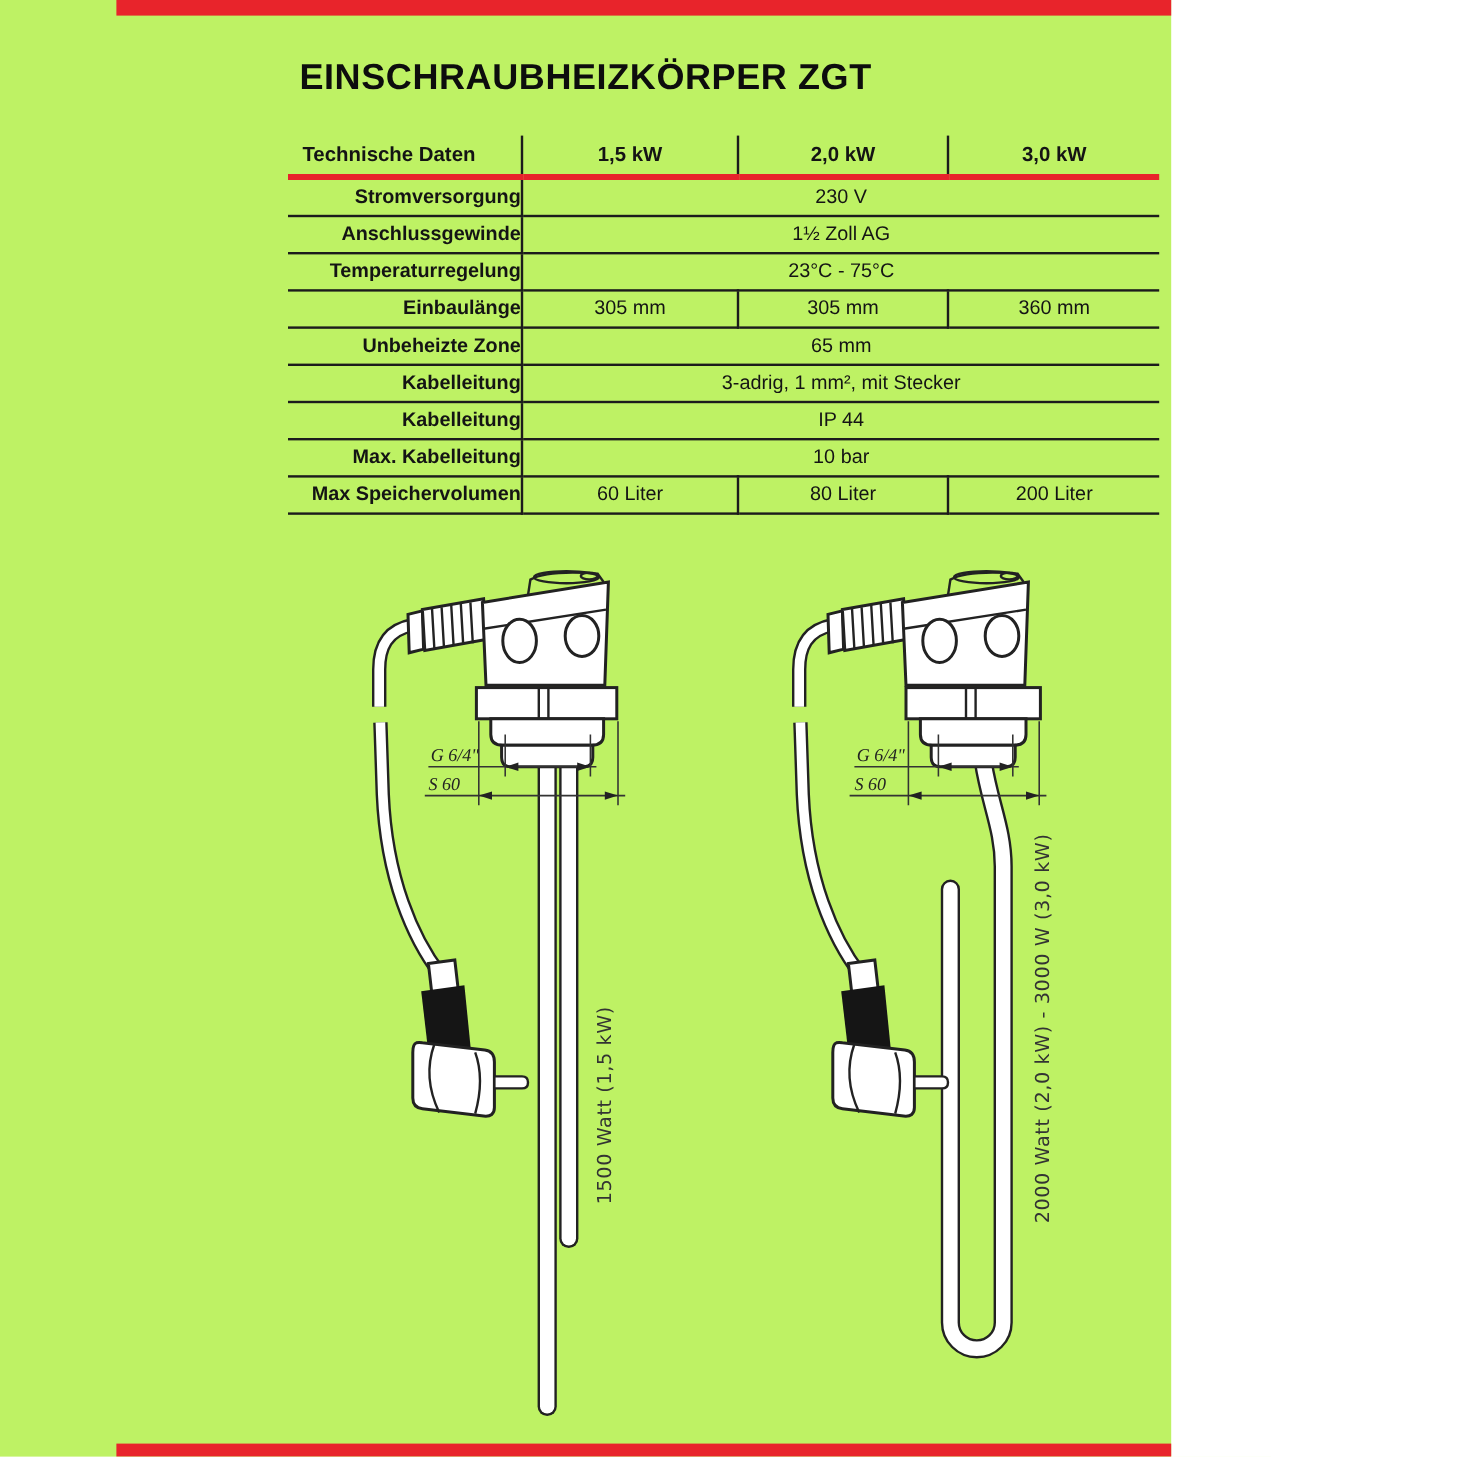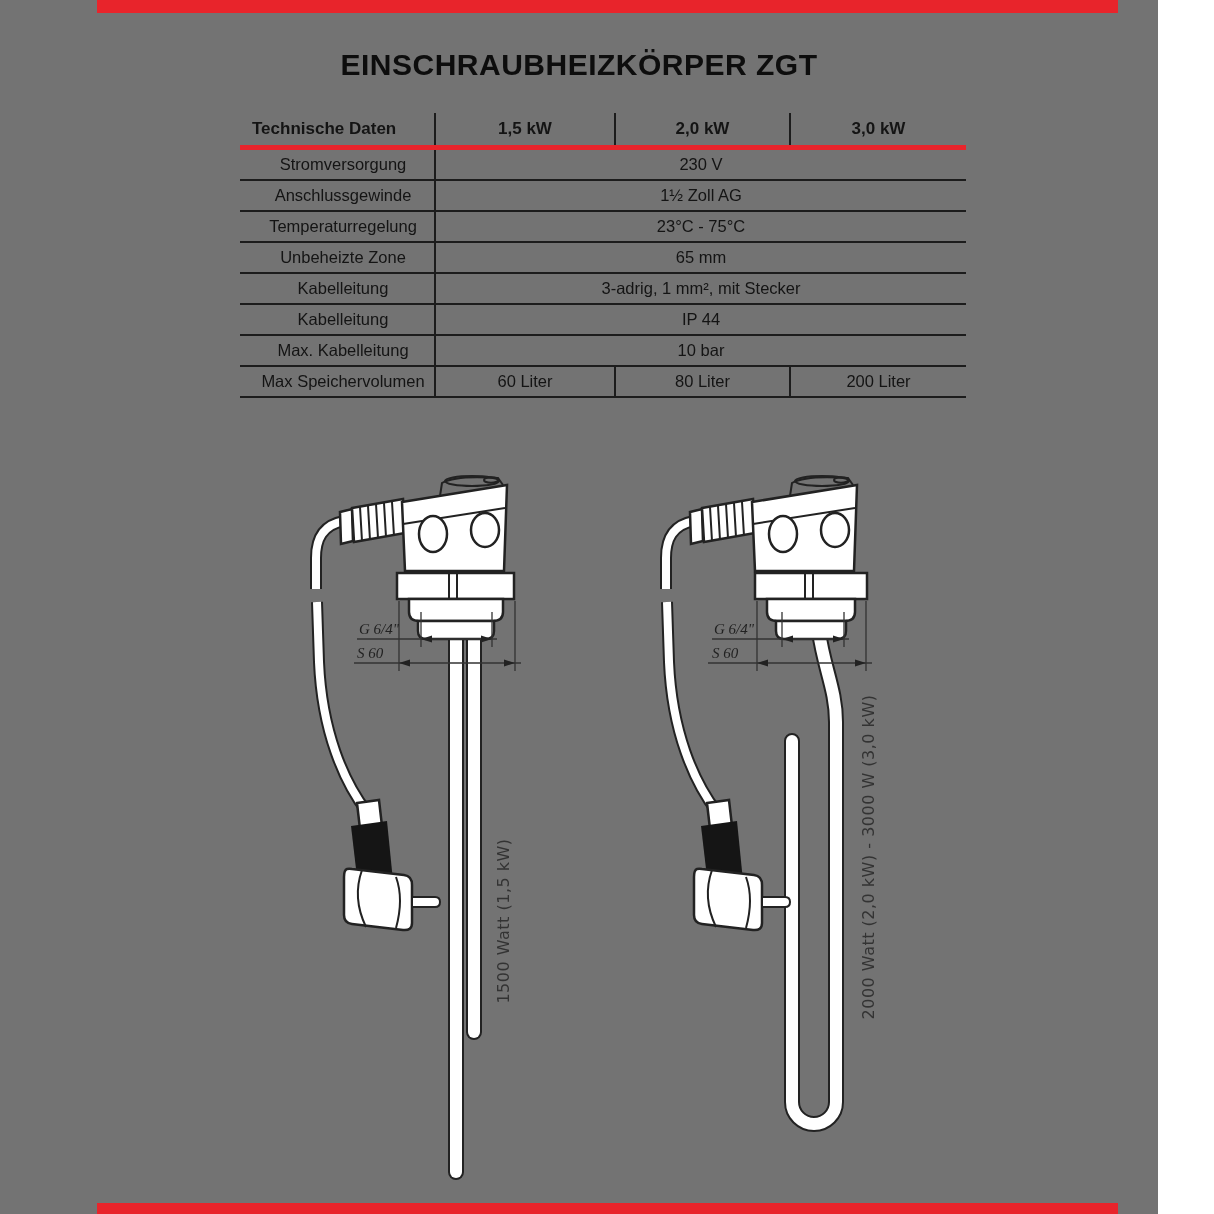--- a/index.html
+++ b/index.html
@@ -2,22 +2,22 @@
 <html><head>
 <meta charset="utf-8">
 <style>
   :root{
     --red:#e8242b;
     --ink:#1c1c1c;
   }
   html,body{margin:0;padding:0;background:#fff;}
   #page{
     position:relative;
-    width:1158px;height:1214px;
-    background:#737373;
+    width:976px;height:1214px;
+    background:#bef264;
     overflow:hidden;
     font-family:"Liberation Sans",sans-serif;
     color:var(--ink);
   }
   .red-bar{
     position:absolute;
     left:97px;width:1021px;
     background:var(--red);
   }
   .red-bar.top{top:0;height:13px;}
@@ -53,23 +53,24 @@
   }
   table.specs th.vline{
     border-right:2px solid var(--ink);
   }
   table.specs td{
     height:29px;
     border-bottom:2px solid var(--ink);
     padding:0;
   }
   table.specs td.label{
-    text-align:center;
+    text-align:right;
     padding-left:12px;
     border-right:2px solid var(--ink);
+    font-weight:bold;
   }
   table.specs td.val{
     text-align:center;
   }
   table.specs td.val.sep{
     border-right:2px solid var(--ink);
   }
   svg .outline{fill:#fff;stroke:#222;stroke-width:2.5;}
   svg .thin{fill:none;stroke:#222;stroke-width:2;}
   svg .hair{fill:none;stroke:#333;stroke-width:1.3;}
@@ -111,20 +112,26 @@
     </tr>
     <tr>
       <td class="label">Anschlussgewinde</td>
       <td class="val" colspan="3">1½ Zoll AG</td>
     </tr>
     <tr>
       <td class="label">Temperaturregelung</td>
       <td class="val" colspan="3">23°C - 75°C</td>
     </tr>
     <tr>
+      <td class="label">Einbaulänge</td>
+      <td class="val sep">305 mm</td>
+      <td class="val sep">305 mm</td>
+      <td class="val">360 mm</td>
+    </tr>
+    <tr>
       <td class="label">Unbeheizte Zone</td>
       <td class="val" colspan="3">65 mm</td>
     </tr>
     <tr>
       <td class="label">Kabelleitung</td>
       <td class="val" colspan="3">3-adrig, 1 mm², mit Stecker</td>
     </tr>
     <tr>
       <td class="label">Kabelleitung</td>
       <td class="val" colspan="3">IP 44</td>

